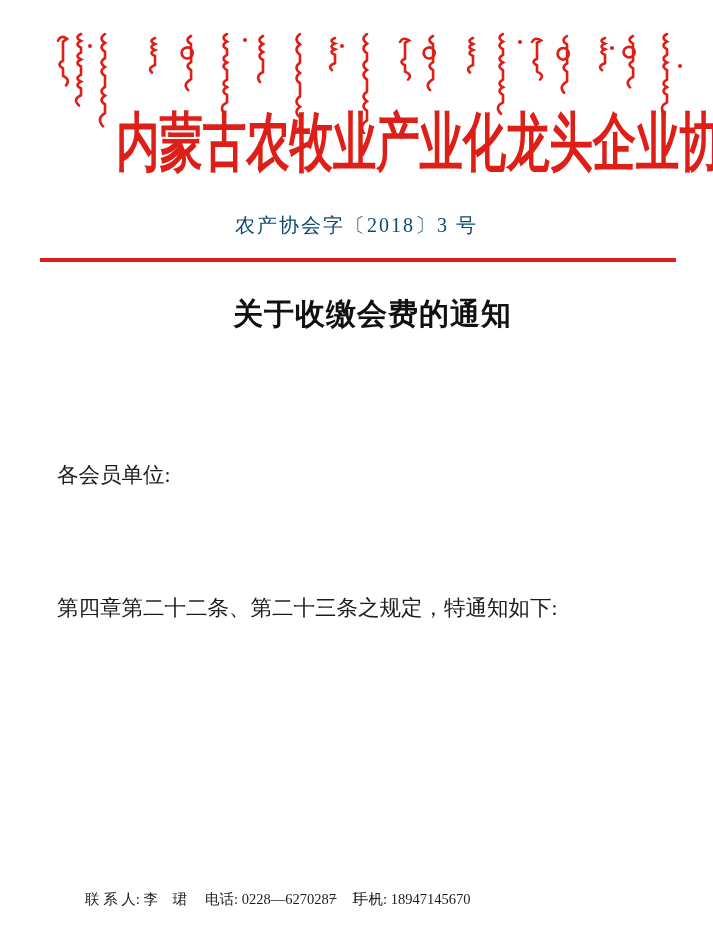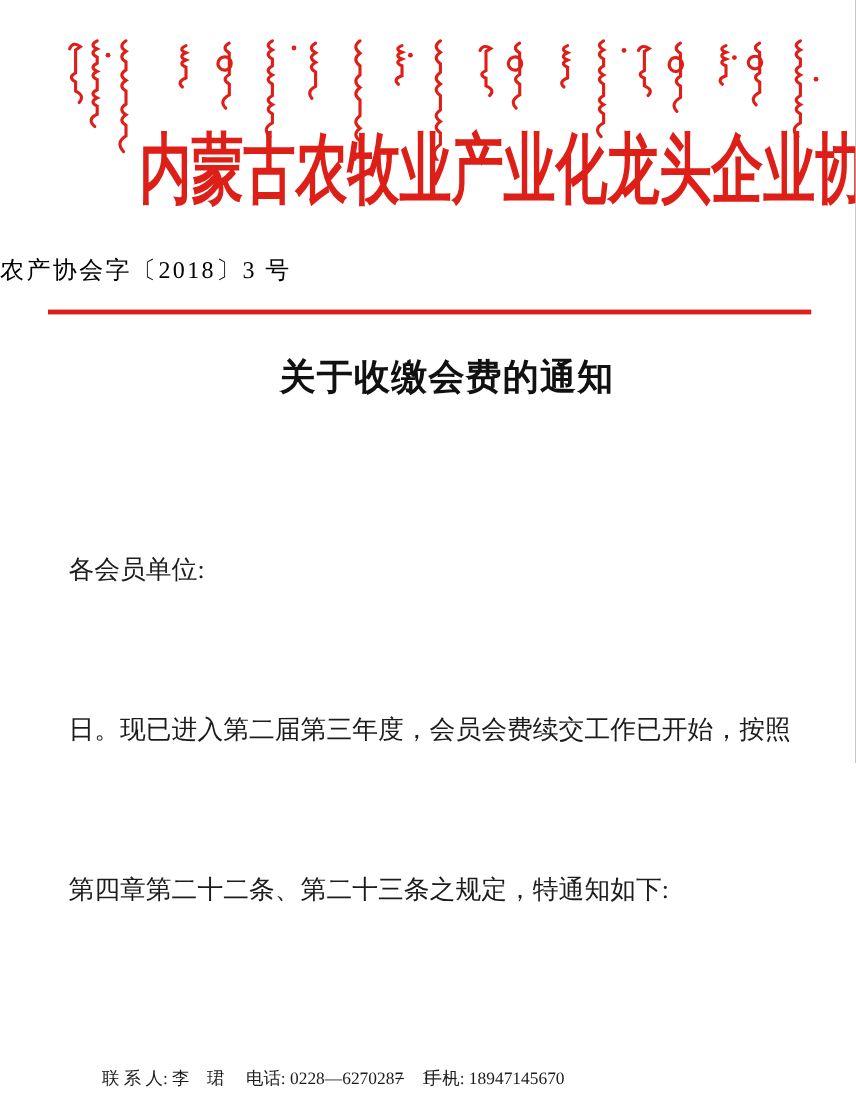--- a/index.html
+++ b/index.html
@@ -20,21 +20,21 @@
     text-align:center;white-space:nowrap;
   }
   .masthead .stretch{
     display:inline-block;
     font-size:57px;font-weight:bold;color:#dd1f18;
     transform:scale(0.76,1.12);transform-origin:center top;
     letter-spacing:0px;line-height:1;
   }
   .doc-number{
     position:absolute;top:212px;left:0;width:713px;
-    text-align:left;font-size:20px;letter-spacing:2px;color:#000000;
+    text-align:center;font-size:20px;letter-spacing:2px;color:#0c4a6e;
   }
   .red-rule{
     position:absolute;top:258px;left:40px;width:636px;height:4px;
     background:#dd1f18;
   }
   .notice-title{
     position:absolute;top:294px;left:16px;width:713px;
     text-align:center;font-size:30px;font-weight:bold;color:#111;
     letter-spacing:1px;margin:0;
   }
@@ -103,21 +103,20 @@
   </div>
 
   <div class="doc-number">农产协会字〔2018〕3 号</div>
 
   <div class="red-rule"></div>
 
   <h1 class="notice-title">关于收缴会费的通知</h1>
 
   <div class="body-text">
     <div class="line">各会员单位:</div>
-    <div class="line">日。现已进入第二届第三年度，会员会费续交工作已开始，按照</div>
     <div class="line">第四章第二十二条、第二十三条之规定，特通知如下:</div>
     
     
     
     
     
     
     
   </div>
 

